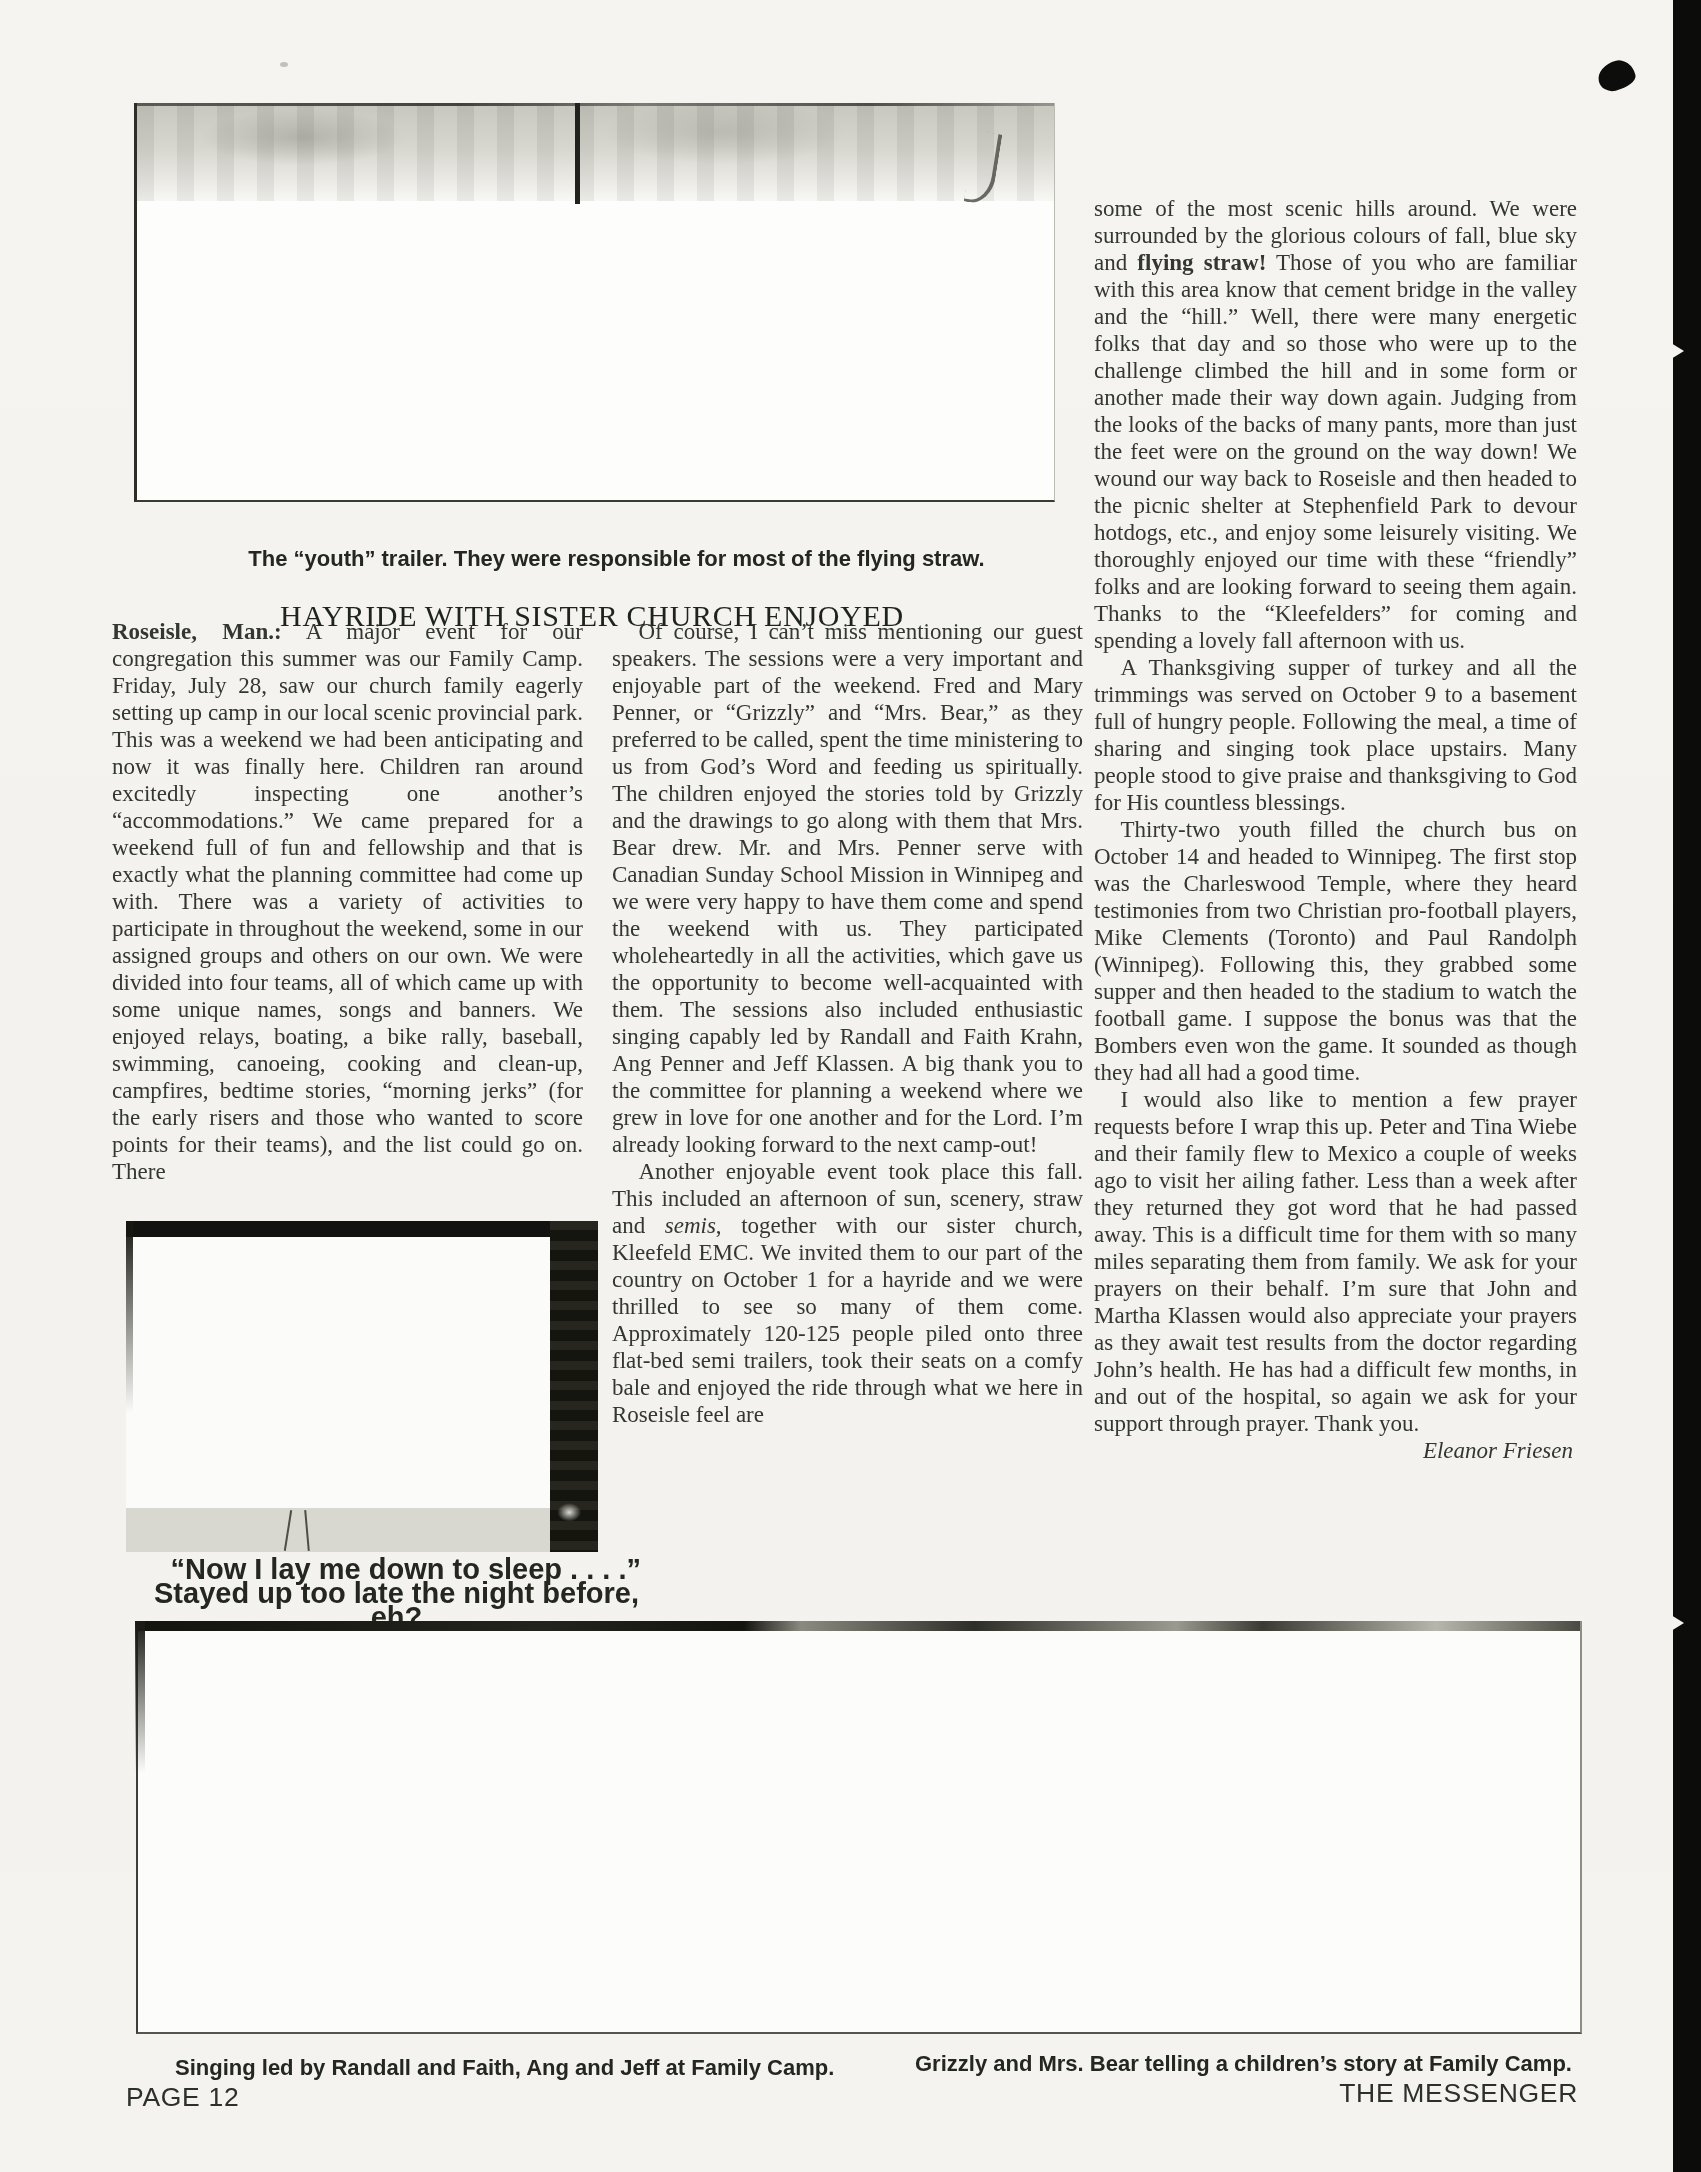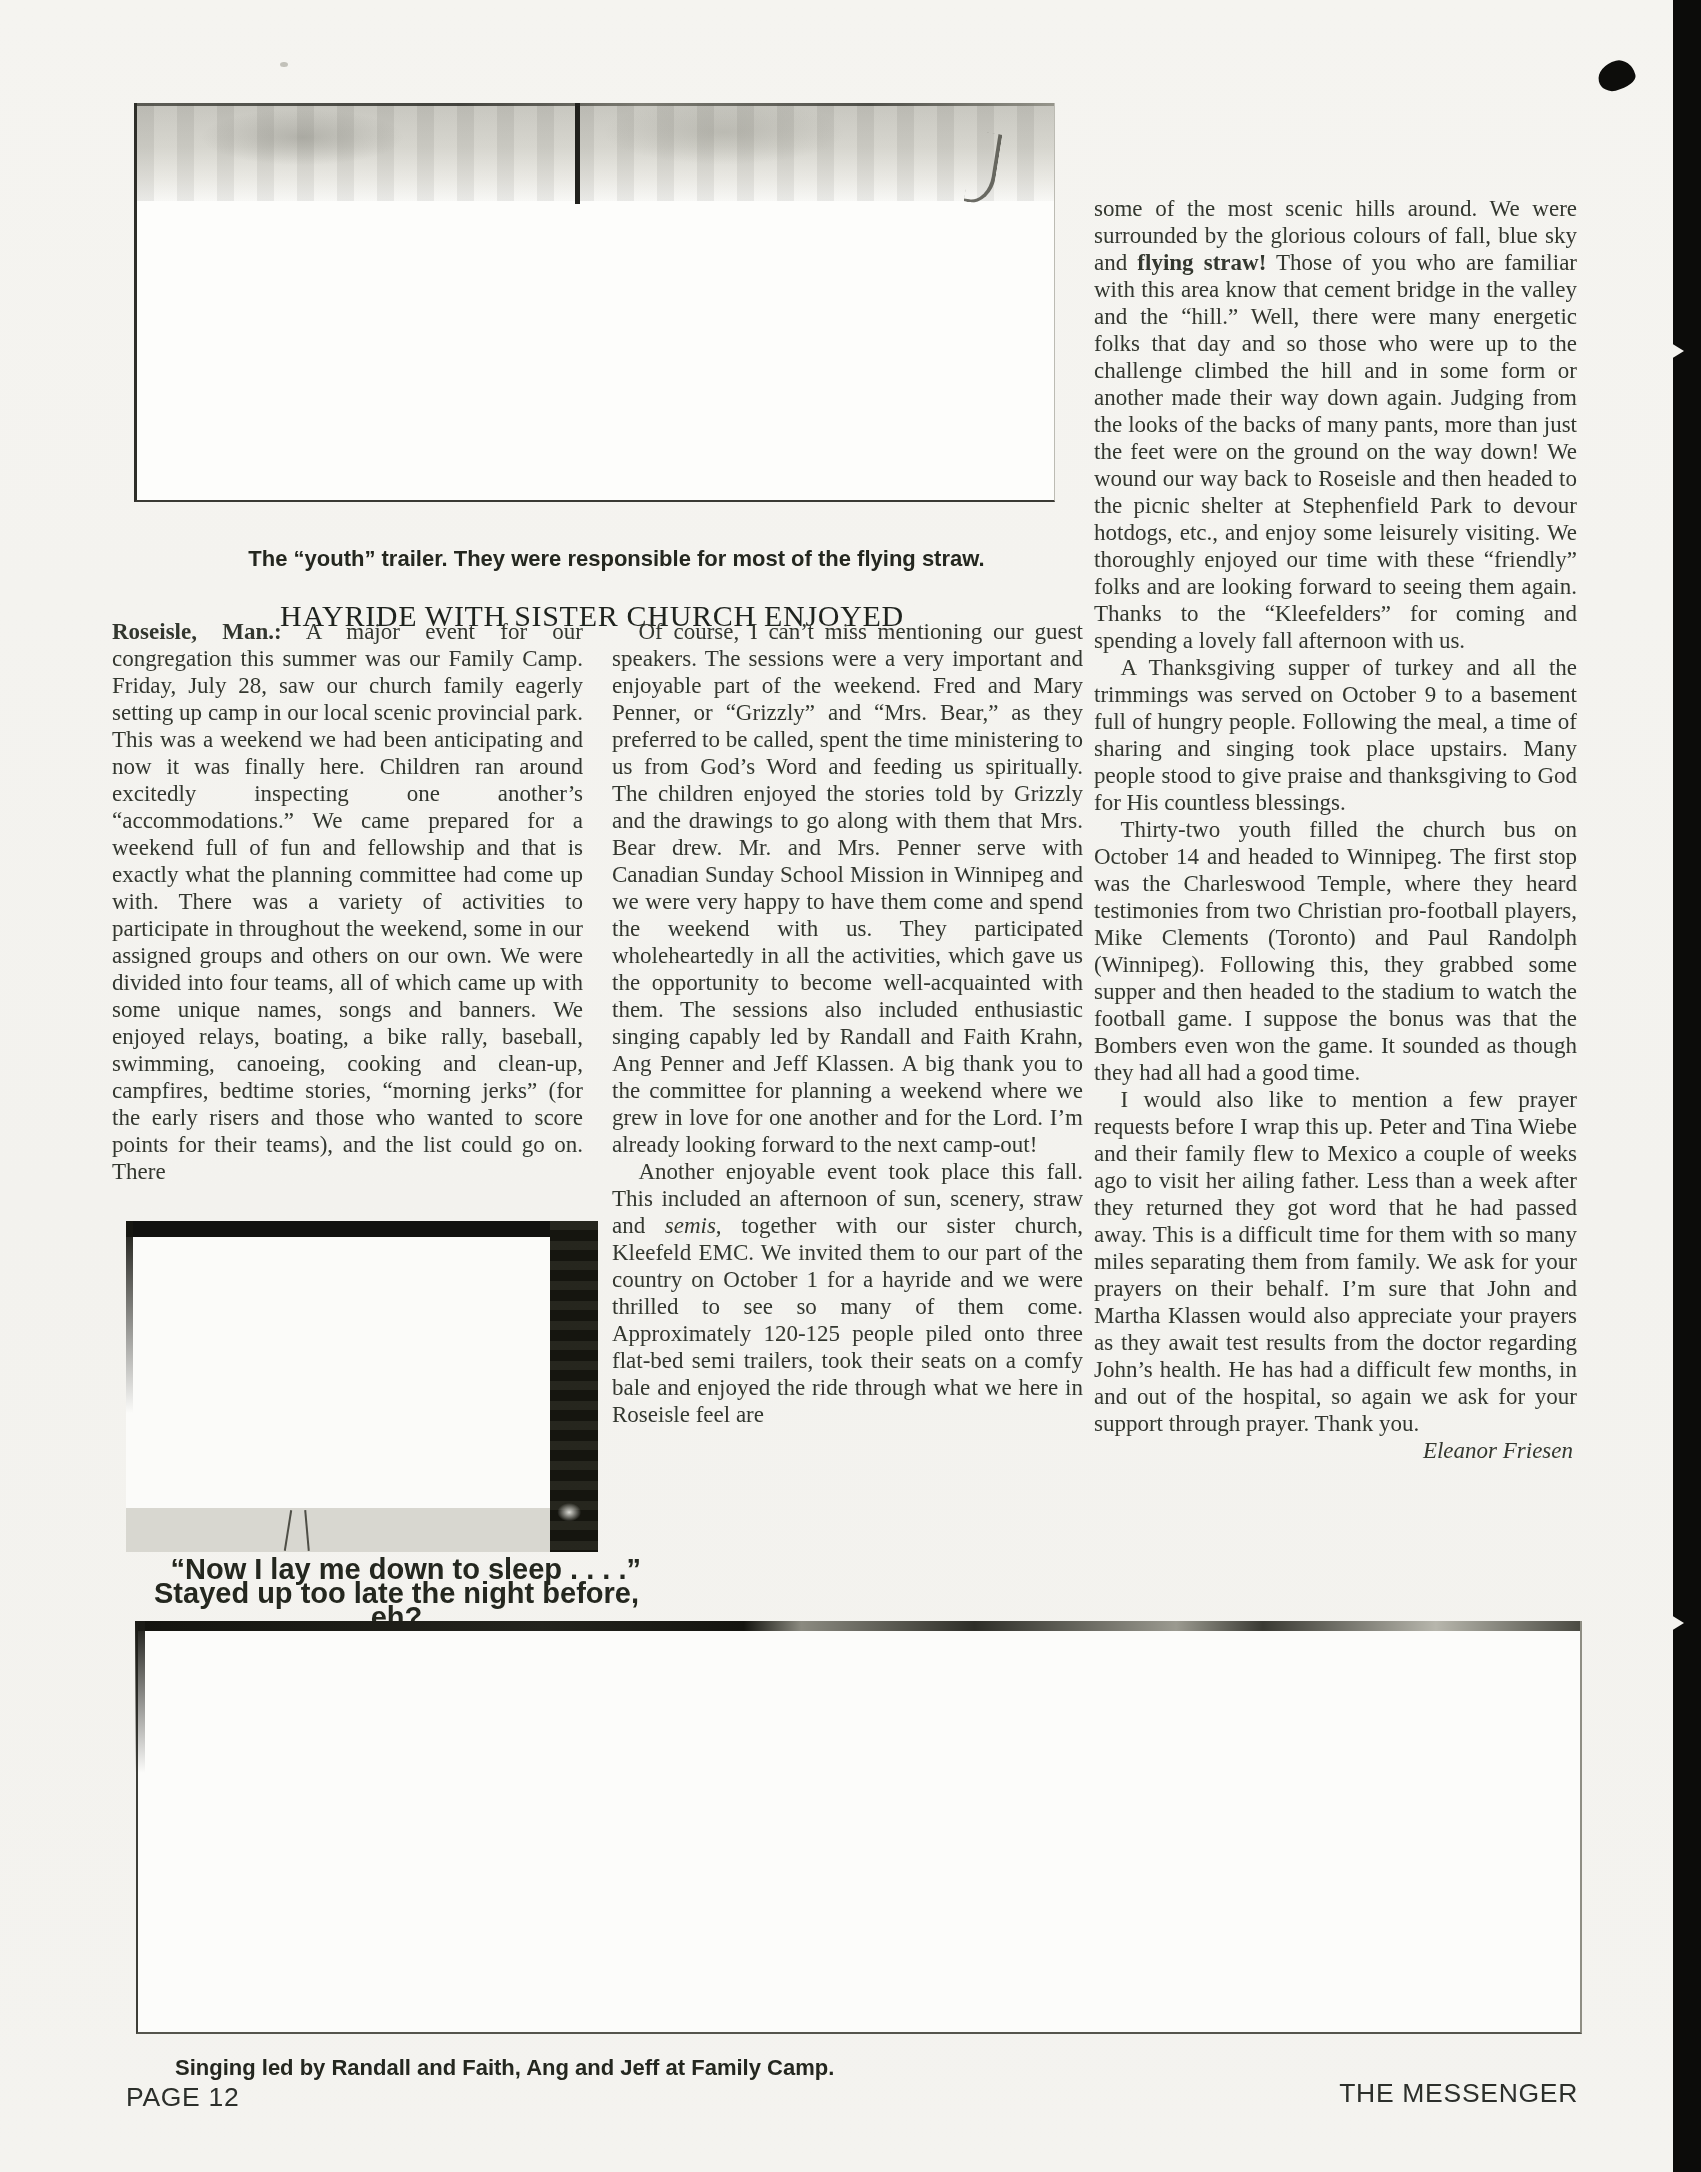--- a/index.html
+++ b/index.html
@@ -123,18 +123,19 @@
       <div class="mp-stick2"></div>
     </div>
   </div>
   <div class="caption caption-mid">“Now I lay me down to sleep . . . .” Stayed up too late the night before, eh?</div>
 
   <div class="bottom-photo">
     <div class="bp-top"></div>
     <div class="bp-left-blotch"></div>
   </div>
   <div class="caption caption-bl">Singing led by Randall and Faith, Ang and Jeff at Family Camp.</div>
+  <div class="caption caption-br">Grizzly and Mrs. Bear telling a children’s story at Family Camp.</div>
 
   <div class="footer footer-left">PAGE 12</div>
   <div class="footer footer-right">THE MESSENGER</div>
 
 </div>
 
 
 </body></html>

